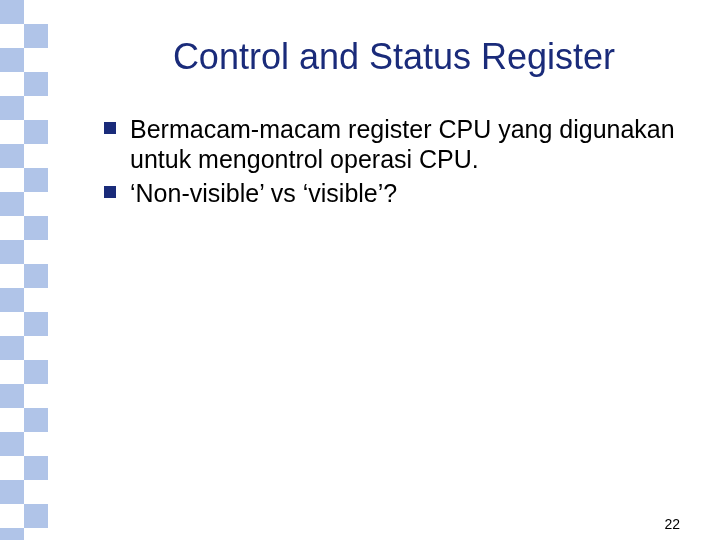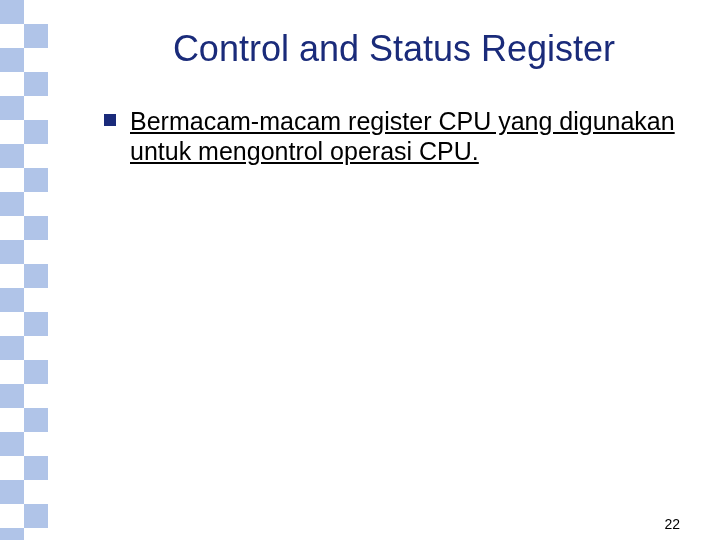--- a/index.html
+++ b/index.html
@@ -25,36 +25,35 @@
   }
   .sq {
     width: 24px;
     height: 24px;
   }
   .sq-a { background: #b0c4e8; }
   .sq-b { background: #ffffff; }
   .content {
     position: absolute;
     left: 48px;
-    top: 8px;
+    top: 16px;
     width: 672px;
     height: 408px;
     padding: 20px 36px 0 56px;
   }
   .title {
     font-size: 36px;
     color: #1a2b7a;
     text-align: center;
     margin-bottom: 36px;
     font-weight: normal;
   }
   .bullets {
     list-style: none;
     padding-left: 0;
-    text-decoration: underline;
   }
   .bullets li {
     position: relative;
     padding-left: 26px;
     font-size: 25px;
     line-height: 1.2;
     color: #000000;
     margin-bottom: 4px;
   }
   .bullets li::before {
@@ -169,16 +168,17 @@
     <div class="border-row">
       <div class="sq sq-a"></div>
       <div class="sq sq-b"></div>
     </div>
   </div>
 
 <div class="content">
   <h1 class="title">Control and Status Register</h1>
   <ul class="bullets">
     <li>Bermacam-macam register CPU yang digunakan untuk mengontrol operasi CPU.</li>
+    <li>‘Non-visible’ vs ‘visible’?</li>
   </ul>
 </div>
 
 <div class="page-num">22</div>
 
 </body></html>

